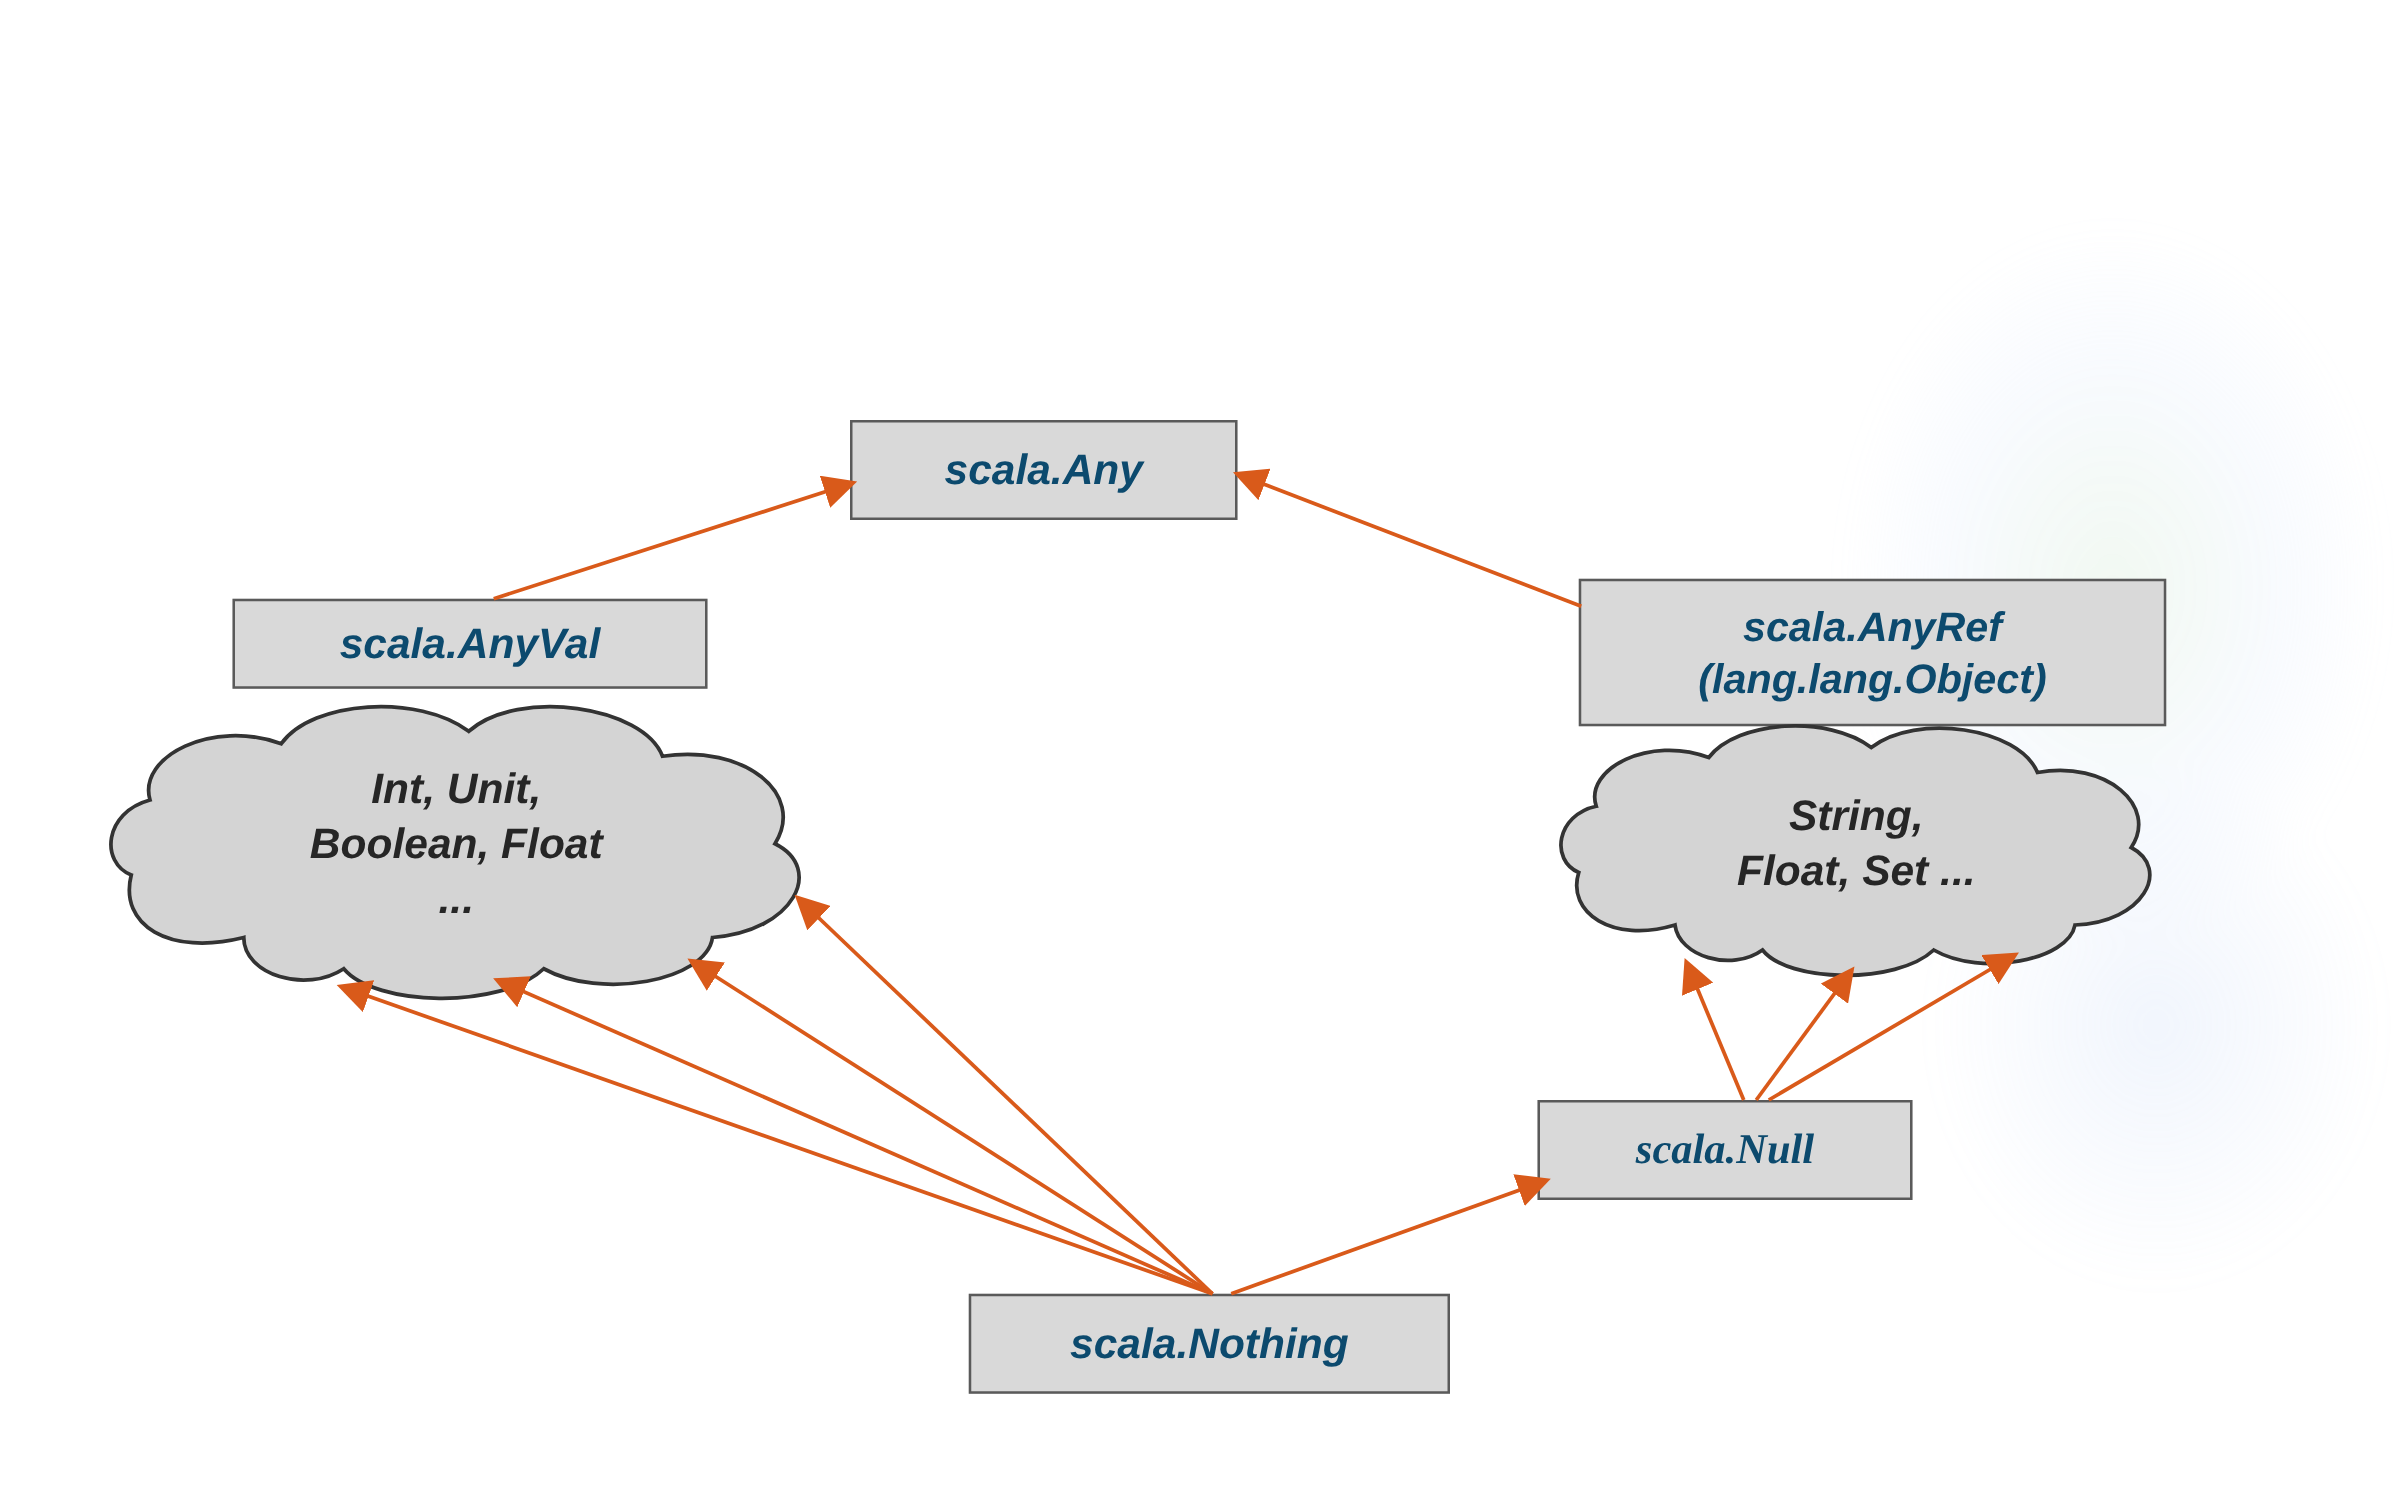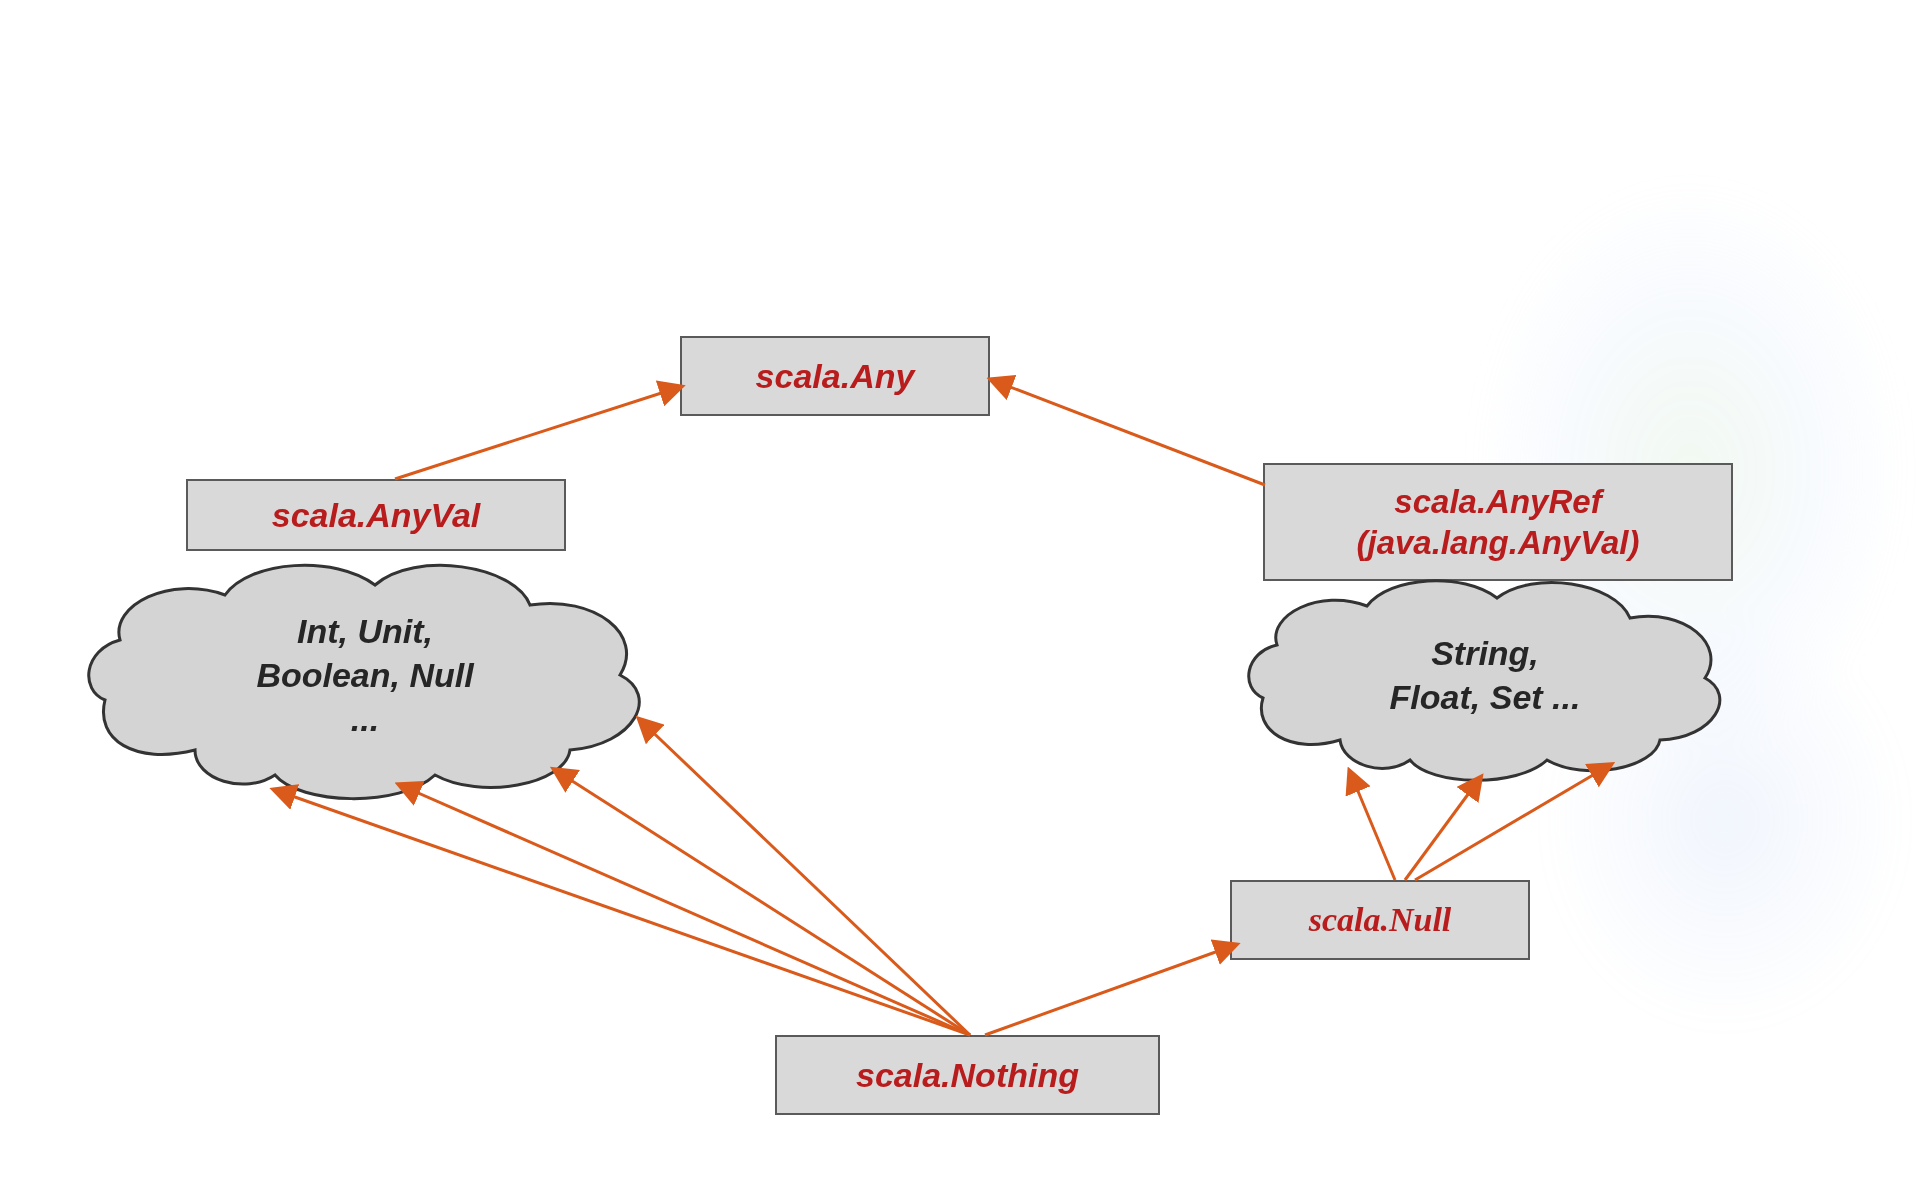--- a/index.html
+++ b/index.html
@@ -18,21 +18,21 @@
   .box {
     position: absolute;
     background: #d9d9d9;
     border: 2px solid #5a5a5a;
     display: flex;
     align-items: center;
     justify-content: center;
     text-align: center;
     font-style: italic;
     font-weight: 700;
-    color: #b91c1c;
+    color: #0c4a6e;
     font-size: 34px;
     padding: 6px 30px;
     white-space: pre-line;
     line-height: 1.25;
   }
   .cloud-wrap {
     position: absolute;
   }
   .cloud-svg {
     position: absolute;
@@ -80,39 +80,39 @@
   <div class="box" style="left:680px; top:336px; width:310px; height:80px;">
     <span>scala.Any</span>
   </div>
 
   <div class="box" style="left:186px; top:479px; width:380px; height:72px;">
     <span>scala.AnyVal</span>
   </div>
 
   <div class="box" style="left:1263px; top:463px; width:470px; height:118px; font-size:33px;">
     <span>scala.AnyRef
-(java.lang.AnyVal)</span>
+(lang.lang.Object)</span>
   </div>
 
   <div class="cloud-wrap" style="left:75px; top:540px; width:580px; height:270px;">
     <svg class="cloud-svg" viewBox="0 0 580 270">
       <path d="M 120 210
                C 60 225, 20 200, 30 160
                C 5 150, 8 110, 45 100
                C 35 65, 95 35, 150 55
                C 175 20, 260 15, 300 45
                C 340 10, 440 25, 455 65
                C 520 55, 570 95, 545 135
                C 585 155, 560 205, 495 210
                C 490 245, 405 260, 360 235
                C 325 268, 225 265, 200 235
                C 170 255, 120 240, 120 210 Z" fill="#d4d4d4" stroke="#333333" stroke-width="3"></path>
     </svg>
     <div class="cloud-label" style="font-size:34px;">Int, Unit,
-Boolean, Null
+Boolean, Float
 ...</div>
   </div>
 
   <div class="cloud-wrap" style="left:1235px; top:560px; width:500px; height:230px;">
     <svg class="cloud-svg" viewBox="0 0 500 230">
       <path d="M 105 180
                C 55 195, 18 170, 28 138
                C 5 128, 10 92, 42 85
                C 32 55, 85 28, 132 46
                C 155 16, 228 12, 262 38

